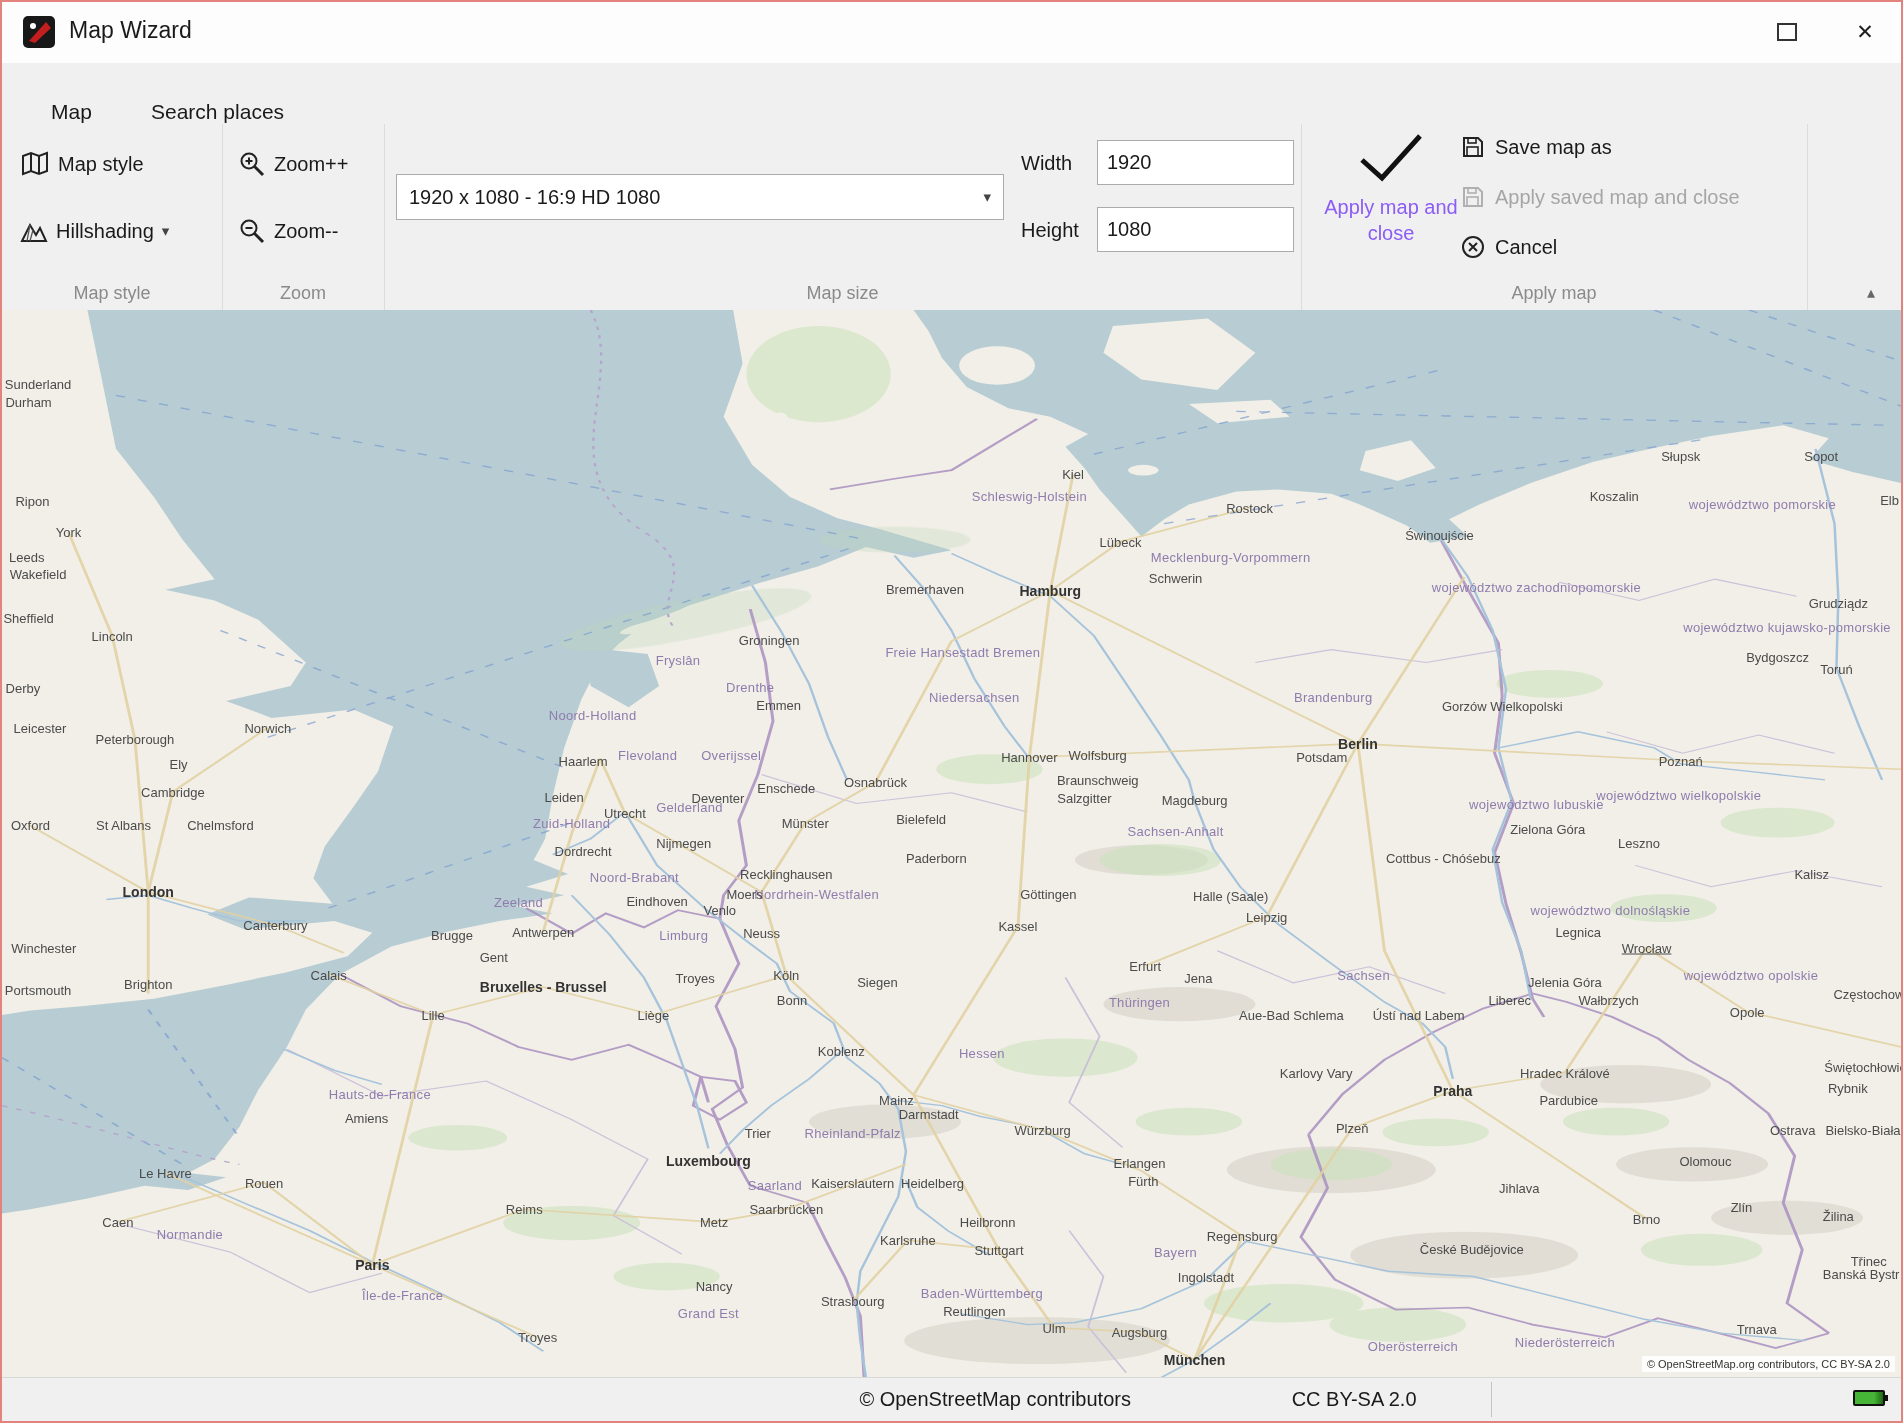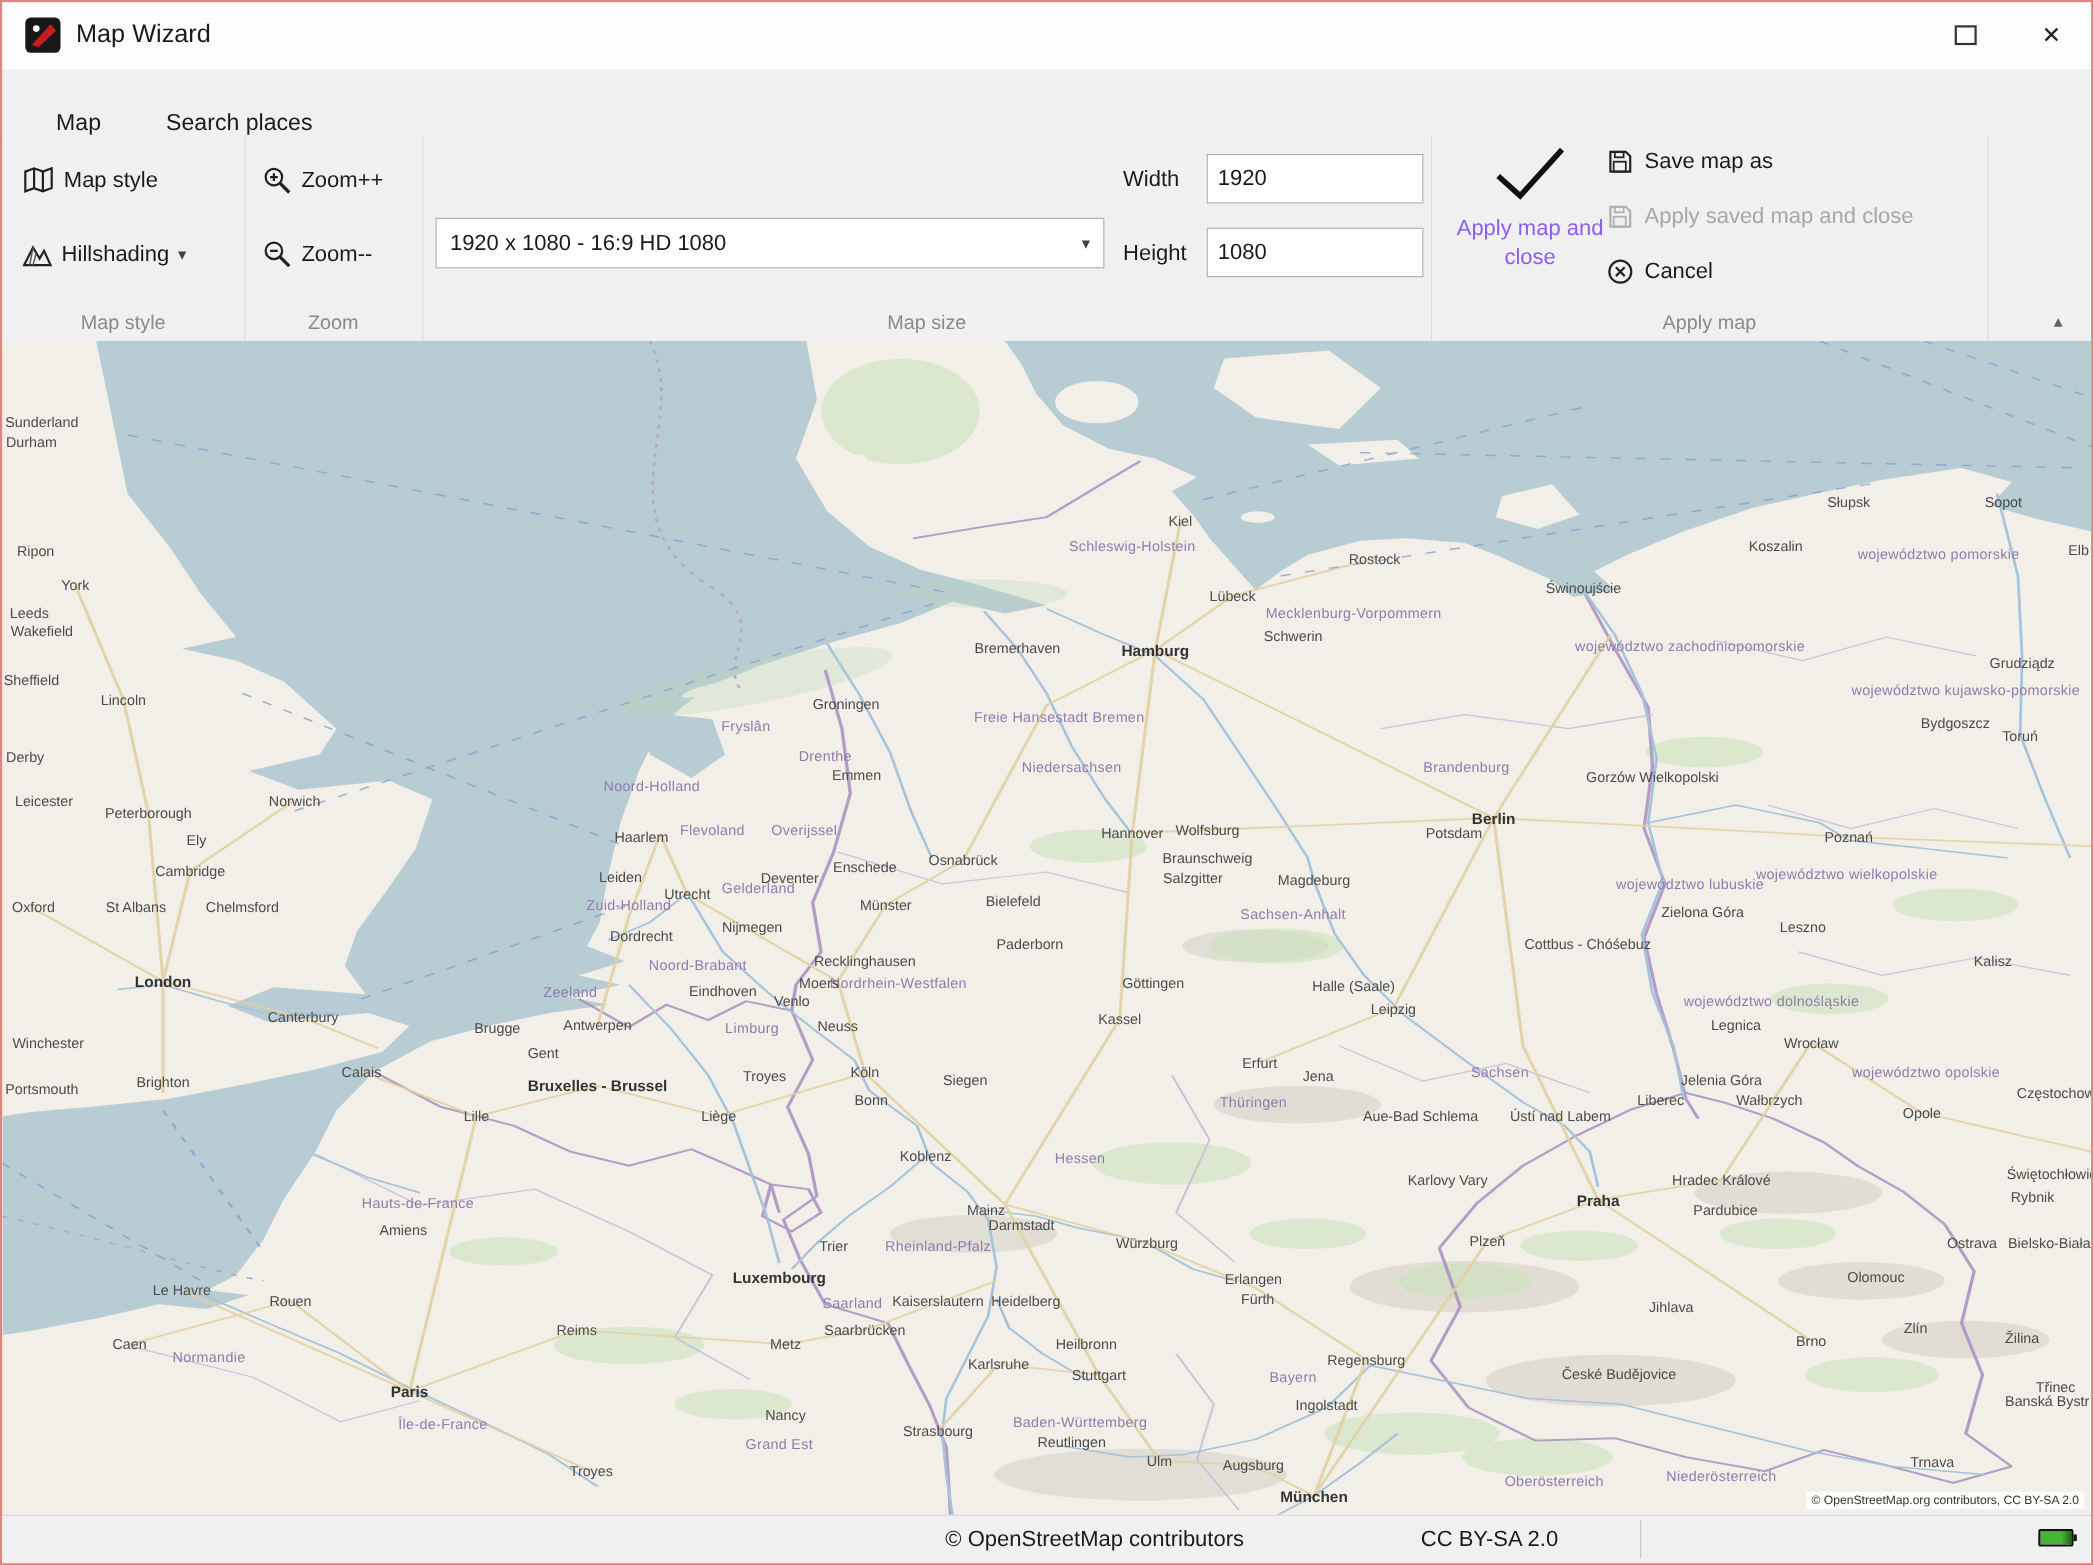--- a/index.html
+++ b/index.html
@@ -22,21 +22,21 @@
   
   .ribbon{position:absolute;top:122px;left:0;right:0;height:186px;background:#f0f0f0;border-bottom:1px solid #d6d6d6;}
   .group{position:absolute;top:0;bottom:0;border-right:1px solid #dcdcdc;}
   .g1{left:0;width:220px;} .g2{left:220px;width:162px;}
   .g3{left:382px;width:917px;} .g4{left:1299px;width:506px;}
   .gcaption{position:absolute;bottom:6px;left:0;right:0;text-align:center;font-size:18px;color:#8a8a8a;}
   .rbtn{position:absolute;display:flex;align-items:center;gap:8px;font-size:20px;color:#1a1a1a;height:44px;cursor:default;}
   .rbtn svg{flex:0 0 auto;}
   .caret{color:#444;font-size:15px;}
   .combo{position:absolute;left:12px;top:50px;width:608px;height:46px;background:#fff;border:1px solid #ababab;
-    display:flex;align-items:center;font-size:20px;color:#1a1a1a;padding:0 12px;box-sizing:border-box;cursor:default;margin-top:24px;}
+    display:flex;align-items:center;font-size:20px;color:#1a1a1a;padding:0 12px;box-sizing:border-box;cursor:default;}
   .combo .caret{margin-left:auto;}
   .flabel{position:absolute;font-size:20px;color:#1a1a1a;}
   .tinput{position:absolute;width:197px;height:45px;background:#fff;border:1px solid #ababab;font-size:20px;
     color:#1a1a1a;padding:0 9px;box-sizing:border-box;font-family:inherit;outline:none;}
   .apply-btn{position:absolute;left:6px;top:6px;width:168px;text-align:center;cursor:default;}
   .apply-btn .txt{margin-top:6px;font-size:20px;line-height:26px;color:#8b5cf6;}
   .stack-item{position:absolute;left:159px;display:flex;align-items:center;gap:9px;font-size:20px;color:#1a1a1a;height:42px;cursor:default;}
   .stack-item.r0{top:2px;} .stack-item.r1{top:52px;} .stack-item.r2{top:102px;}
   .stack-item.disabled{color:#a6a6a6;}
   .collapse-caret{position:absolute;right:26px;bottom:8px;font-size:16px;color:#666;cursor:default;}
@@ -490,21 +490,21 @@
         <span class="ml c" style="left: 96.6%; top: 33.6%;">Toruń</span>
         <span class="ml c" style="left: 79%; top: 37.1%;">Gorzów Wielkopolski</span>
         <span class="ml c" style="left: 88.4%; top: 42.2%;">Poznań</span>
         <span class="ml r" style="left: 88.3%; top: 45.4%;">województwo wielkopolskie</span>
         <span class="ml r" style="left: 80.8%; top: 46.3%;">województwo lubuskie</span>
         <span class="ml c" style="left: 81.4%; top: 48.6%;">Zielona Góra</span>
         <span class="ml c" style="left: 86.2%; top: 49.9%;">Leszno</span>
         <span class="ml c" style="left: 95.3%; top: 52.8%;">Kalisz</span>
         <span class="ml r" style="left: 84.7%; top: 56.2%;">województwo dolnośląskie</span>
         <span class="ml c" style="left: 83%; top: 58.2%;">Legnica</span>
-        <span class="ml c" style="left: 86.6%; top: 59.7%;">Wrocław</span>
+        <span class="ml c" style="left: 86.6%; top: 59.7%; text-decoration: underline;">Wrocław</span>
         <span class="ml c" style="left: 82.3%; top: 62.9%;">Jelenia Góra</span>
         <span class="ml c" style="left: 84.6%; top: 64.6%;">Wałbrzych</span>
         <span class="ml r" style="left: 92.1%; top: 62.3%;">województwo opolskie</span>
         <span class="ml c" style="left: 91.9%; top: 65.7%;">Opole</span>
         <span class="ml c" style="left: 98.5%; top: 64%;">Częstochowa</span>
         <span class="ml c" style="left: 98.3%; top: 70.9%;">Świętochłowice</span>
         <span class="ml c" style="left: 97.2%; top: 72.8%;">Rybnik</span>
         <span class="ml c" style="left: 98%; top: 76.8%;">Bielsko-Biała</span>
         <span class="ml c" style="left: 69.2%; top: 71.4%;">Karlovy Vary</span>
         <span class="ml c" style="left: 74.6%; top: 66%;">Ústí nad Labem</span>

